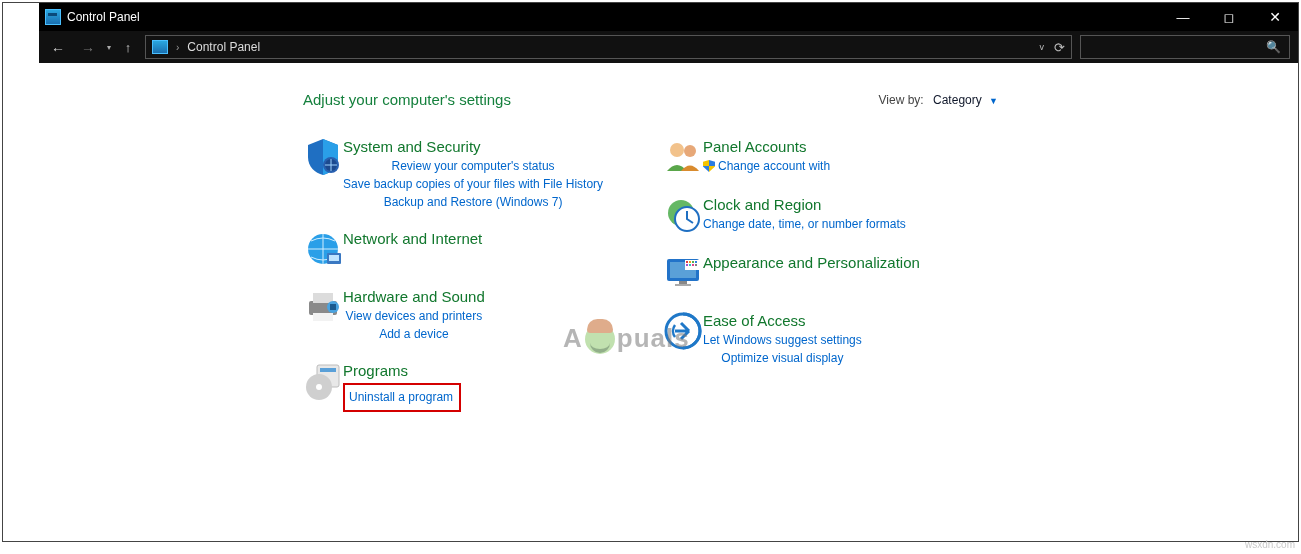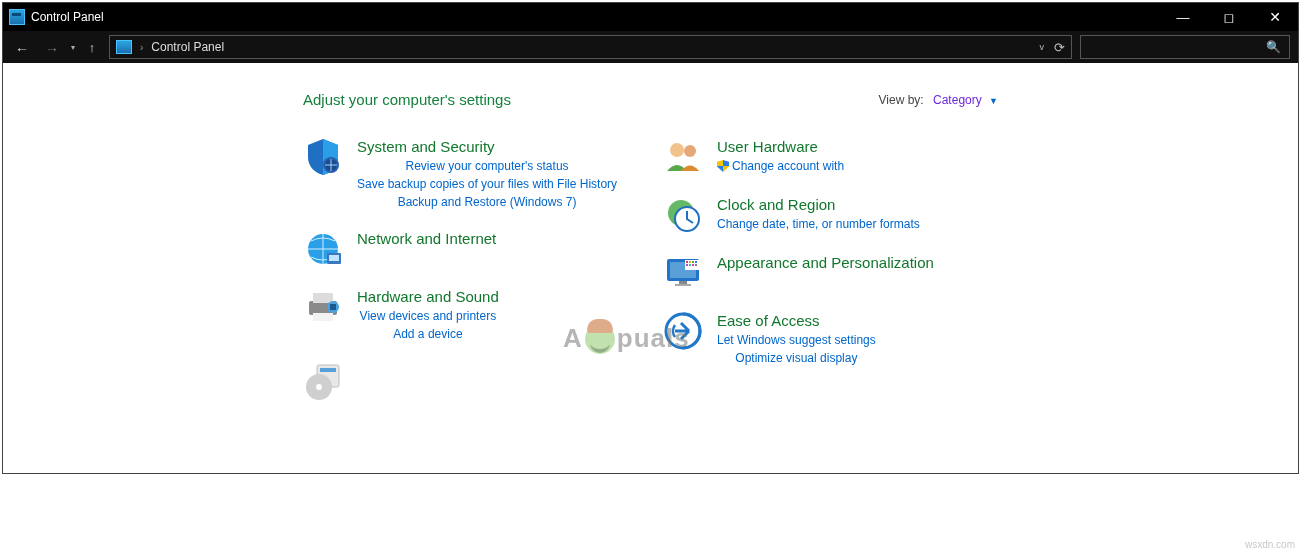--- a/index.html
+++ b/index.html
@@ -1,17 +1,17 @@
 <!DOCTYPE html>
 <html><head>
   <meta charset="utf-8">
   <style>
     * { box-sizing: border-box; margin:0; padding:0; font-family: "Segoe UI", Tahoma, sans-serif; }
     body { background:#fff; width:1301px; height:554px; overflow:hidden; position:relative; }
-    .window { width:1297px; height:472px; border:1px solid #444; position:relative; background:#fff; margin:2px; }
+    .window { width:1297px; height:540px; border:1px solid #444; position:relative; background:#fff; margin:2px;padding-left:36px; }
     
     .titlebar { height:28px; background:#000; color:#fff; display:flex; align-items:center; padding:0 0 0 6px; font-size:12px; }
     .titlebar .cp-icon { width:16px; height:16px; background:linear-gradient(#2aa7e0,#1a6fb0); margin-right:6px; border:1px solid #4ac0ff; position:relative; }
     .titlebar .cp-icon::after{content:""; position:absolute; left:2px; top:3px; width:9px; height:3px; background:#0a4a7a;}
     .titlebar .title { flex:1; }
     .win-controls { display:flex; height:100%; }
     .win-btn { width:46px; height:100%; display:flex; align-items:center; justify-content:center; color:#fff; font-size:13px; }
     .win-btn.close { font-size:14px; }
     
     .addrbar { height:32px; background:#111; display:flex; align-items:center; padding:0 8px; gap:8px; }
@@ -23,25 +23,25 @@
     .addr-field .cp-icon2{ width:16px; height:14px; background:linear-gradient(#2aa7e0,#1a6fb0); border:1px solid #4ac0ff; }
     .addr-field .chev{color:#999; font-size:10px;}
     .addr-right { margin-left:auto; display:flex; align-items:center; gap:10px; color:#bbb;}
     .addr-right .chev-down{font-size:9px;}
     .refresh{font-size:13px;}
     .search-field { width:210px; height:24px; background:#111; border:1px solid #555; display:flex; align-items:center; justify-content:flex-end; padding:0 8px; color:#bbb; font-size:12px; }
     
     .content { position:absolute; top:60px; bottom:0; left:0; right:0; background:#fff; padding:30px 40px 10px 300px; font-size:13px; color:#000; }
     .heading { color:#15803d; font-size:15px; margin-bottom:4px; position:absolute; left:300px; top:28px;}
     .viewby { position:absolute; right:300px; top:30px; font-size:12px; color:#444;}
-    .viewby .cat { color:#6d28d9; margin-left:6px;}
+    .viewby .cat { color:#0f172a; margin-left:6px;}
     .viewby .dd { color:#0066cc; font-size:9px; margin-left:4px; }
     .cols { display:flex; gap:40px; margin-top:44px;}
     .col { width:320px; display:flex; flex-direction:column; gap:18px; }
-    .cat-item { display:flex; gap:14px; align-items:flex-start; }
+    .cat-item { display:flex; align-items:flex-start; }
     .ico { width:40px; height:40px; flex-shrink:0; position:relative; }
     .cat-title { color:#11772d; font-size:15px; line-height:20px; }
     .sublink { color:#0066cc; font-size:12px; line-height:18px; display:block;text-align:center; }
     .sublink.boxed { border:2px solid #d40000; padding:3px 6px 4px 4px; display:inline-block; margin-top:2px;}
     .shield-mini{display:inline-block;width:12px;height:12px;vertical-align:-2px;margin-right:3px;background:conic-gradient(#2a7de1 0 90deg,#f5c400 90deg 180deg,#2a7de1 180deg 270deg,#f5c400 270deg 360deg);clip-path:polygon(50% 0,100% 15%,100% 55%,50% 100%,0 55%,0 15%);}
     
     .ico svg{width:40px;height:40px;}
     
     .watermark{position:absolute; left:560px; top:260px; font-size:26px; font-weight:bold; color:#7a7a7a; opacity:.55; letter-spacing:1px; display:flex; align-items:center;}
     .watermark .head{display:inline-block;width:30px;height:30px;border-radius:50%;background:#8fc96f;position:relative;margin:0 2px;}
@@ -147,36 +147,40 @@
         <div class="cat-item">
           <div class="ico">
             <svg viewBox="0 0 40 40">
                 <rect x="14" y="4" width="22" height="22" rx="2" fill="#e8e8e8" stroke="#bcbcbc"></rect>
                 <rect x="17" y="7" width="16" height="4" fill="#5aa0d8"></rect>
                 <circle cx="16" cy="26" r="13" fill="#cfcfcf"></circle>
                 <circle cx="16" cy="26" r="13" fill="url(#g)"></circle>
             <circle cx="16" cy="26" r="3" fill="#fff"></circle>
               </svg>
           </div>
+          <div>
+            <a class="cat-title">Programs</a><br>
+            <a class="sublink boxed">Uninstall a program</a>
+          </div>
         </div>
       </div>
 
       <div class="col">
 
         <div class="cat-item">
           <div class="ico">
             <svg viewBox="0 0 40 40">
                 <circle cx="14" cy="13" r="7" fill="#f2c28b"></circle>
                 <path d="M4 34 q10 -12 20 0" fill="#5aa64a"></path>
                 <circle cx="27" cy="14" r="6" fill="#e7a878"></circle>
                 <path d="M18 34 q9 -11 18 0" fill="#d98b2e"></path>
               </svg>
           </div>
           <div>
-            <a class="cat-title">User Hardware</a><br>
+            <a class="cat-title">Panel Accounts</a><br>
             <a class="sublink"><span class="shield-mini"></span><span>Change account with</span></a>
           </div>
         </div>
 
         <div class="cat-item">
           <div class="ico">
             <svg viewBox="0 0 40 40">
                 <circle cx="18" cy="18" r="13" fill="#65b865"></circle>
                 <circle cx="24" cy="24" r="12" fill="#fff" stroke="#1f6fc2" stroke-width="2"></circle>
                 <path d="M24 16 v8 l6 4" stroke="#1f6fc2" stroke-width="2" fill="none"></path>

